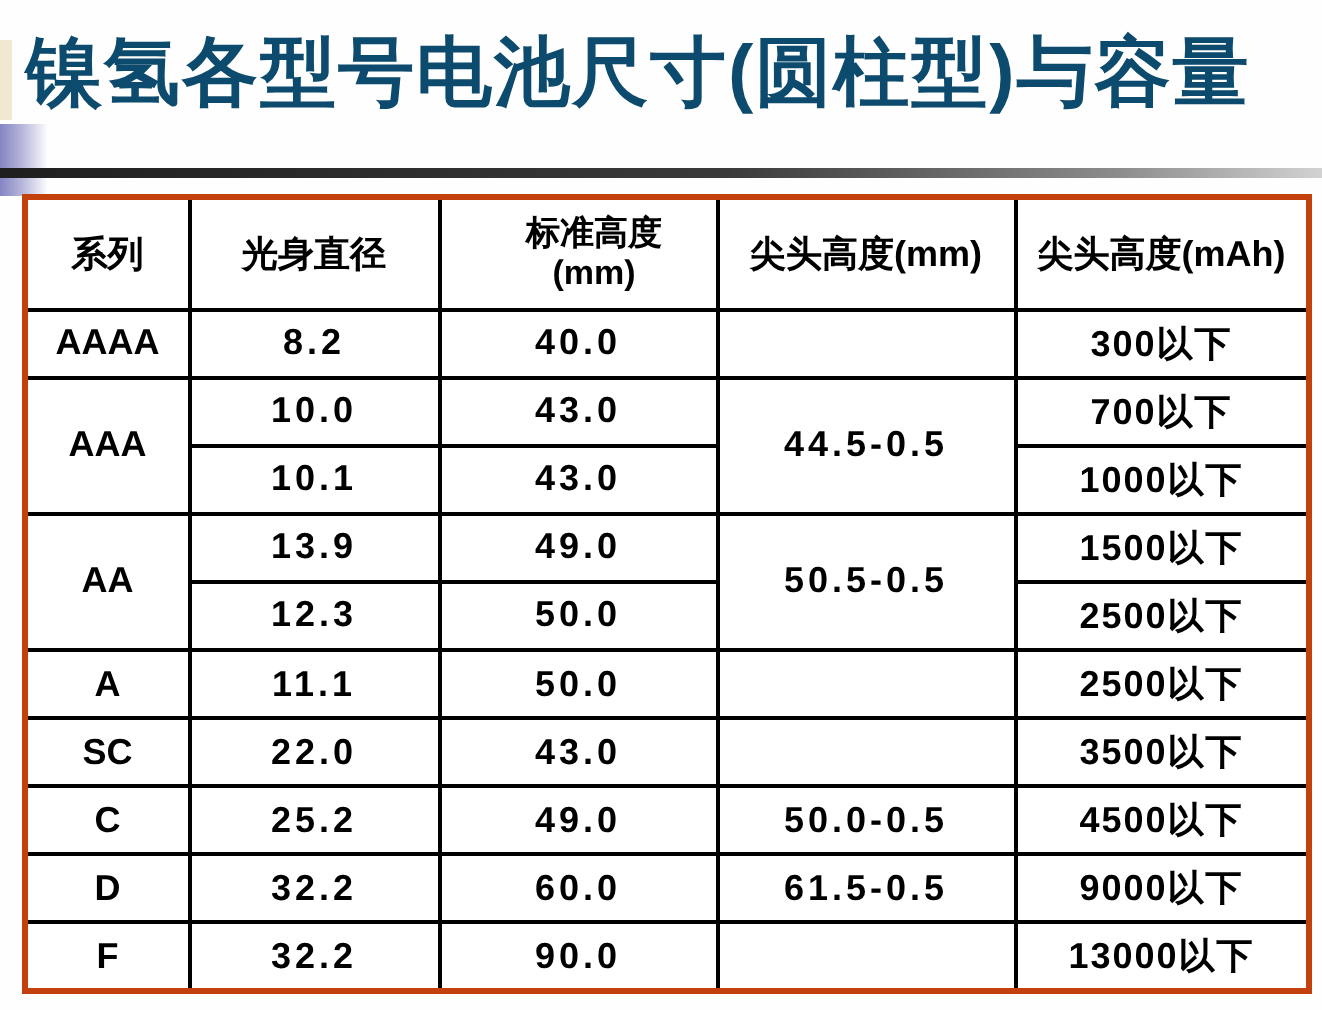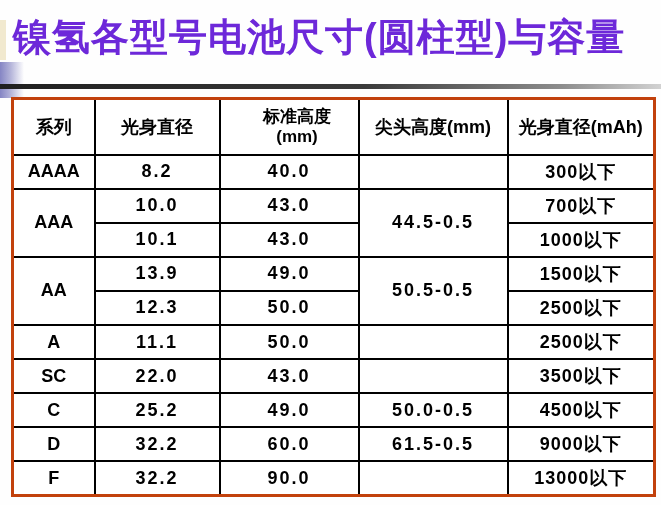--- a/index.html
+++ b/index.html
@@ -9,21 +9,21 @@
     font-family:"Liberation Sans","DejaVu Sans",sans-serif;
   }
   
   .title-tab {
     position:absolute; left:0; top:20px; width:6px; height:40px;
     background:#f1e9cf;
   }
   .slide-title {
     position:absolute; left:13px; top:12px; width:645px;
     font-size:38px; line-height:50px; font-weight:bold;
-    color:#6d28d9; letter-spacing:1px; white-space:nowrap;
+    color:#0c4a6e; letter-spacing:1px; white-space:nowrap;
   }
   .purple-strip {
     position:absolute; left:0; top:62px; width:24px; height:36px;
     background:linear-gradient(90deg,#8585c4 0%,#b5b5da 45%,rgba(255,255,255,0) 100%);
   }
   .title-rule {
     position:absolute; left:0; top:84px; width:661px; height:5px;
     background:linear-gradient(90deg,#1f1f1f 0%,#3a3a3a 55%,#8d8d8d 85%,#d2d2d2 100%);
   }
   
@@ -65,21 +65,21 @@
     </colgroup>
     <thead>
       <tr>
         <th>系列</th>
         <th>光身直径</th>
         <th class="hdr-2line">
           <span>标准高度</span>
           <span>(mm)</span>
         </th>
         <th>尖头高度(mm)</th>
-        <th>光身直径(mAh)</th>
+        <th>尖头高度(mAh)</th>
       </tr>
     </thead>
     <tbody>
       <tr>
         <td>AAAA</td>
         <td class="num">8.2</td>
         <td class="num">40.0</td>
         <td></td>
         <td class="cap">300以下</td>
       </tr>

